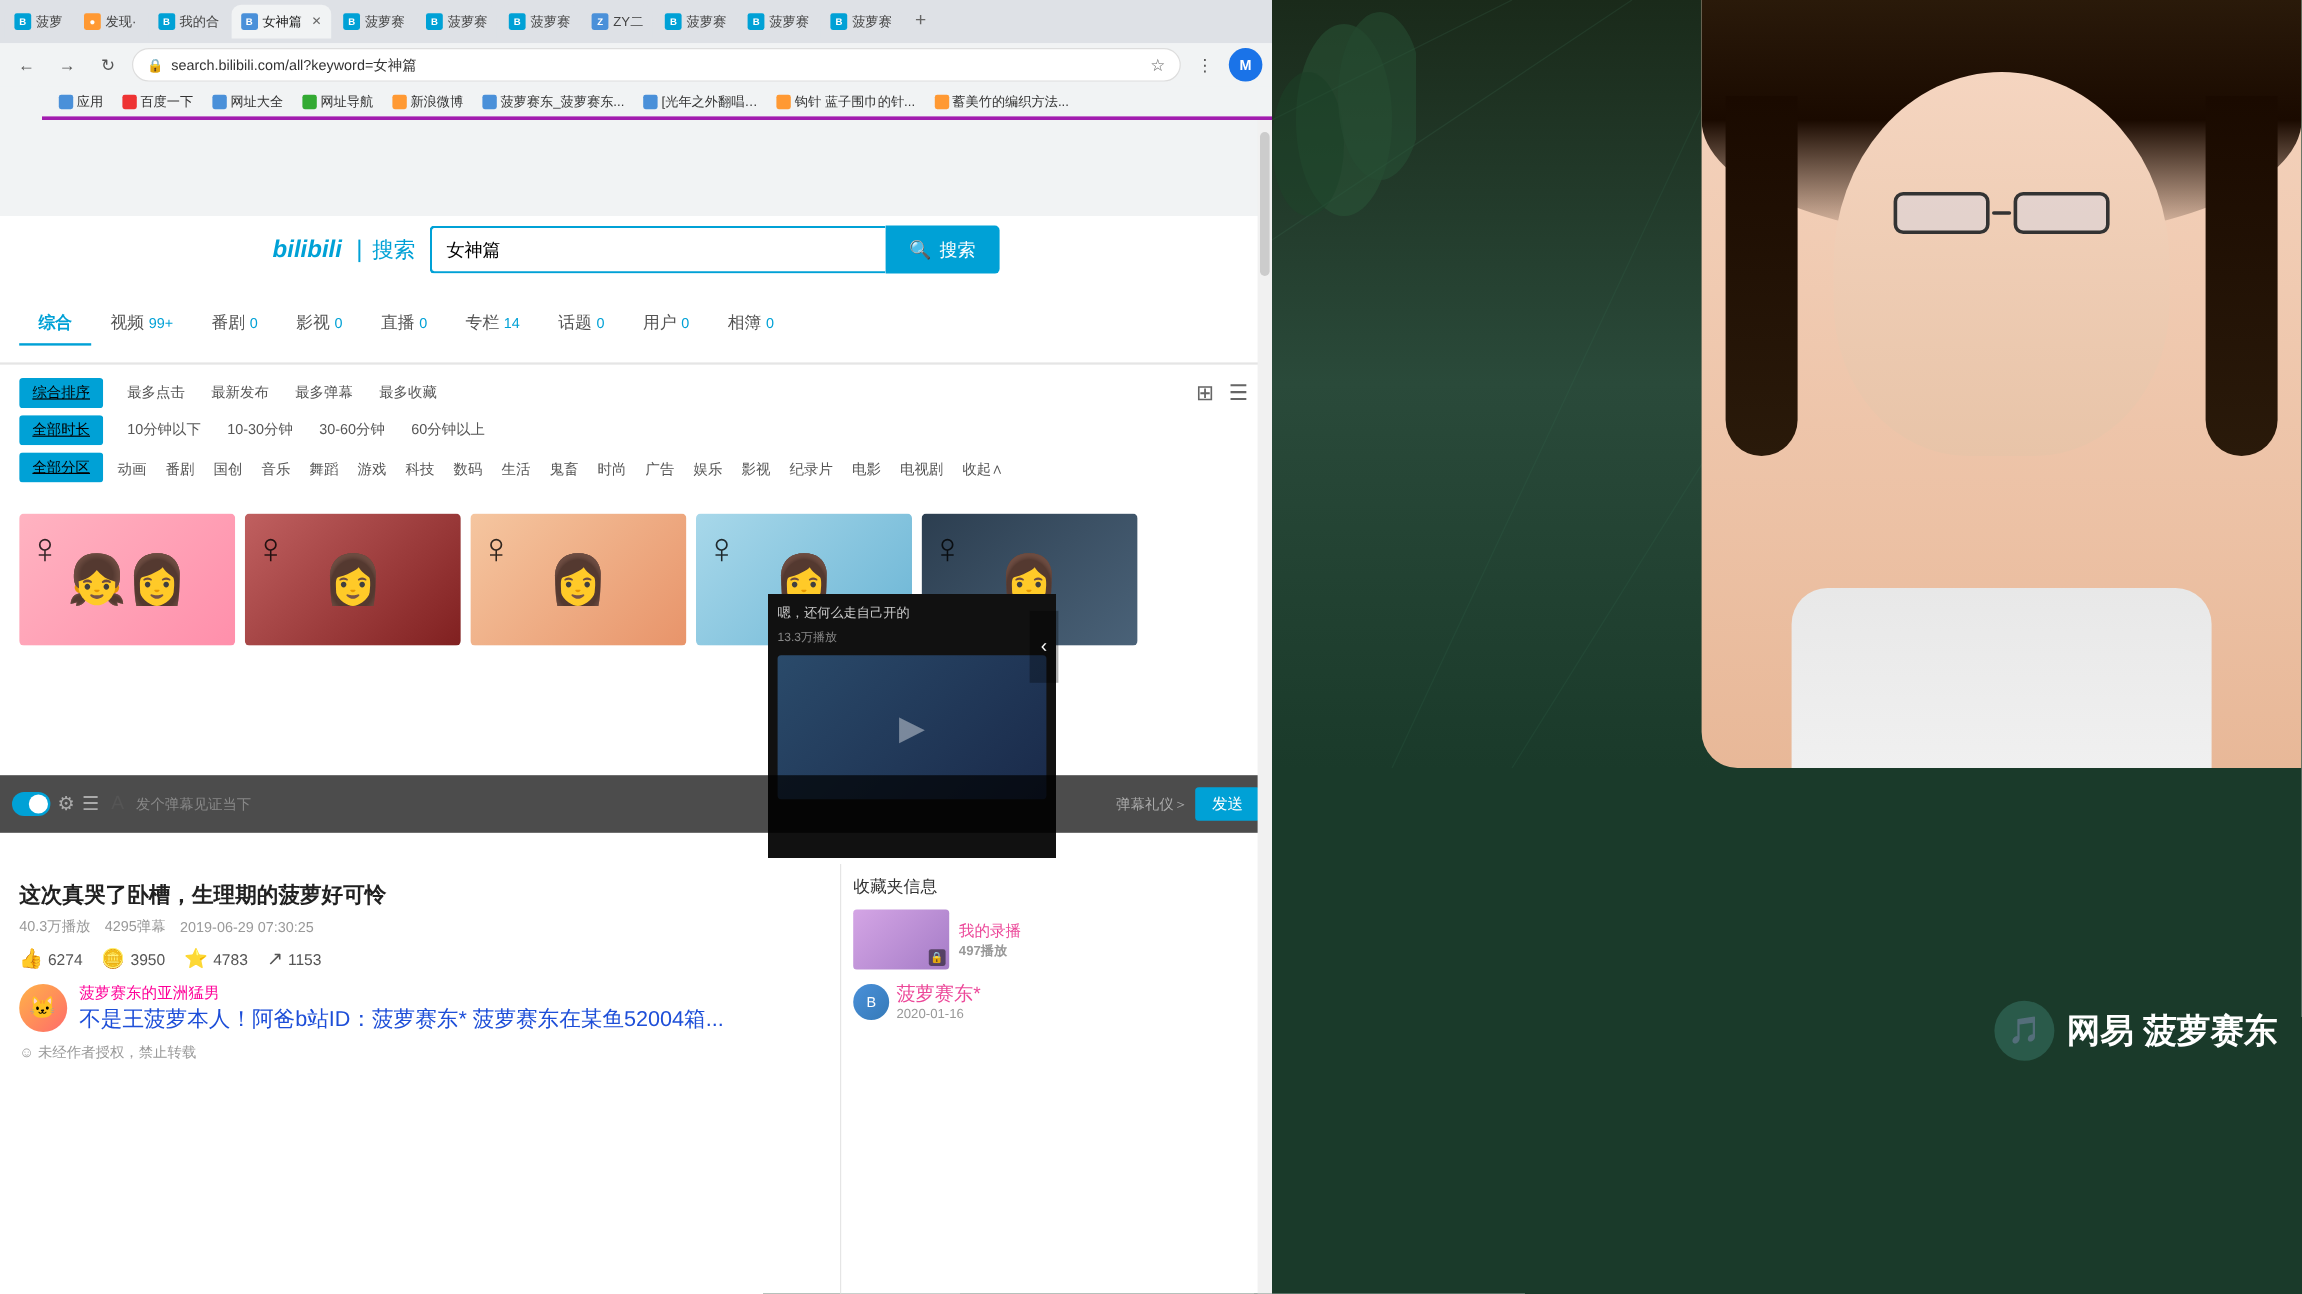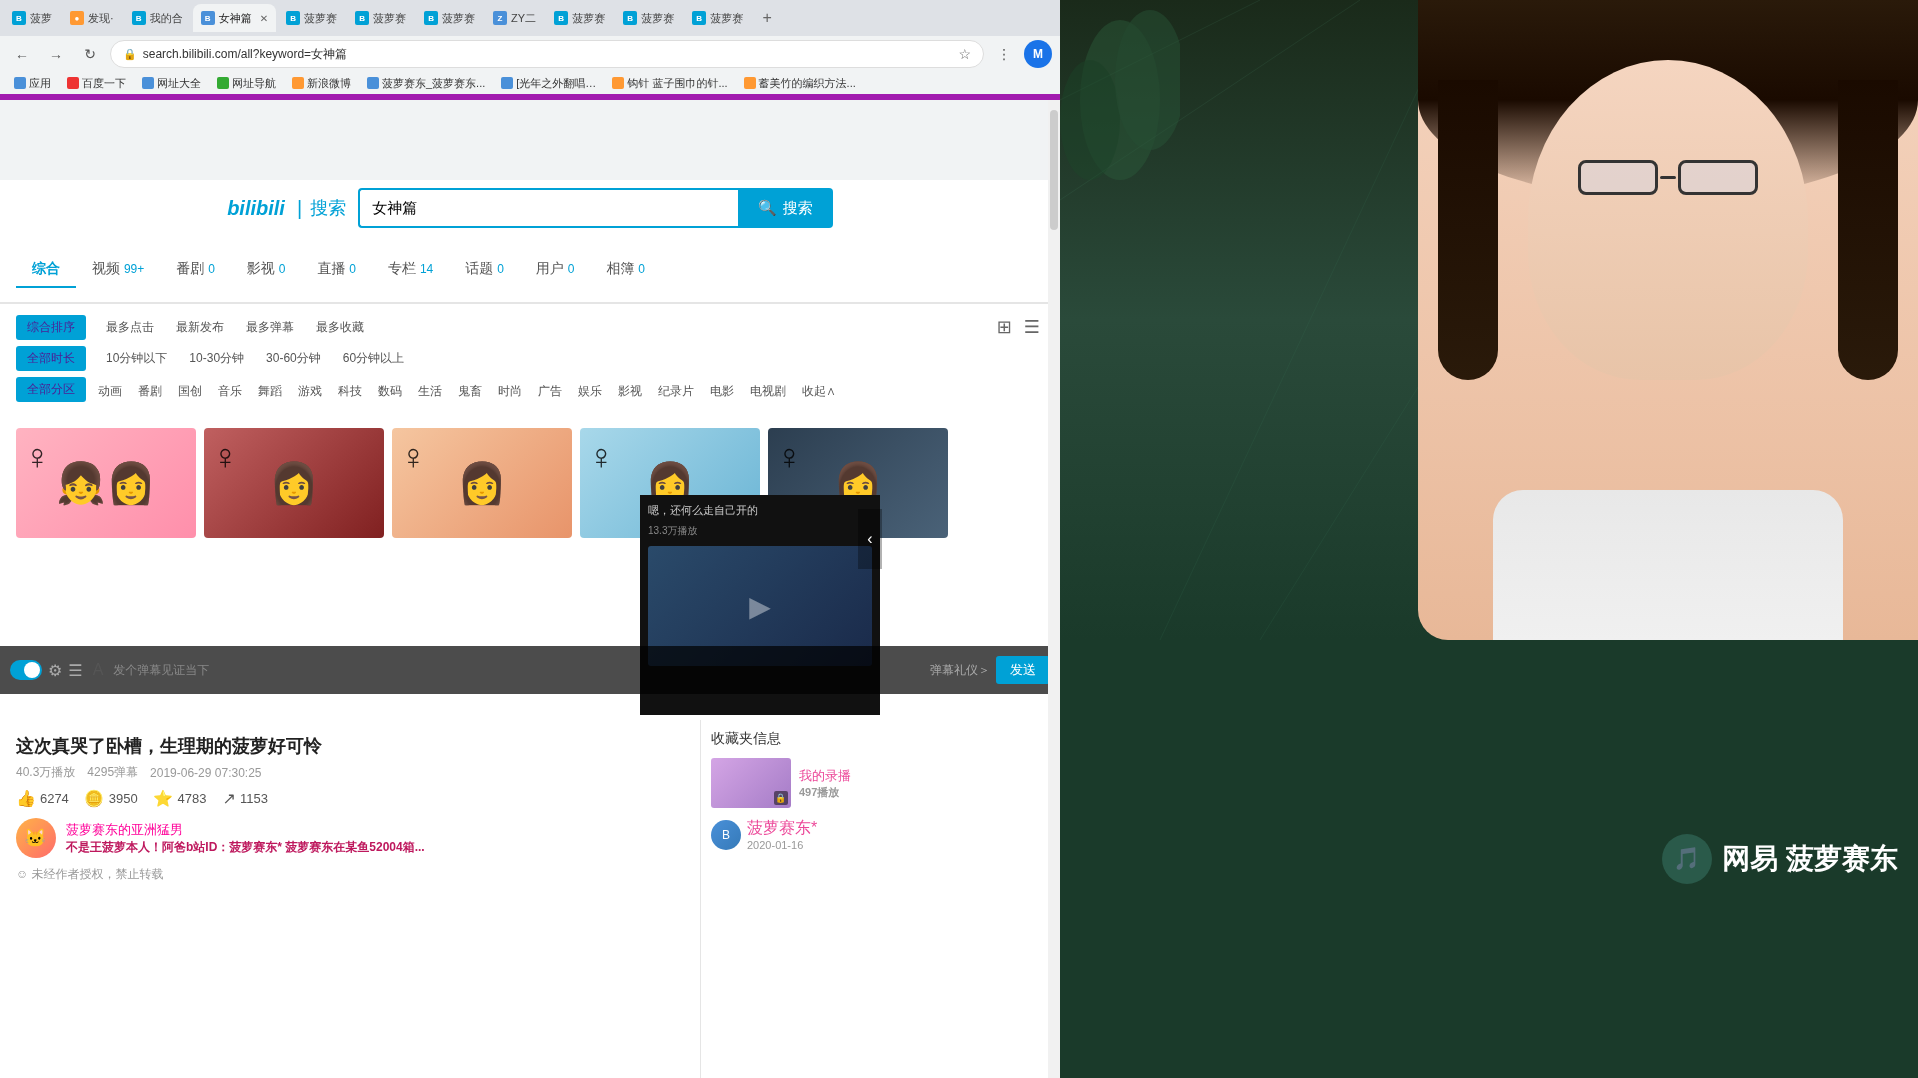--- a/index.html
+++ b/index.html
@@ -115,25 +115,26 @@
     .lock-icon { color: #555; font-size: 11px; }
     .nav-star { font-size: 14px; color: #666; margin-left: auto; }
 
     
     #bookmarks-bar {
       display: flex;
       align-items: center;
       height: 28px;
       padding: 0 8px;
       background: #f1f3f4;
-      border-bottom: 6px solid #a21caf;
+      border-bottom: 3px solid #a21caf;
       gap: 4px;
       font-size: 11px;
       color: #333;
       overflow: hidden;
+      margin-left: 35px;
     }
     .bookmark-item {
       display: flex;
       align-items: center;
       gap: 3px;
       padding: 2px 6px;
       border-radius: 3px;
       cursor: pointer;
       white-space: nowrap;
     }
@@ -318,21 +319,22 @@
       padding: 3px 10px;
       border-radius: 3px;
       font-size: 12px;
       cursor: pointer;
       border: 1px solid transparent;
       color: #555;
       background: #f5f5f5;
     }
     .filter-btn.active {
       background: #00a1d6;
-      color: #4c1d95;
+      color: #000000;
+      text-decoration: underline;
     }
     .filter-options {
       display: flex;
       gap: 10px;
       margin-left: 8px;
     }
     .filter-option {
       font-size: 12px;
       color: #555;
       cursor: pointer;
@@ -524,21 +526,21 @@
     .up-avatar {
       width: 40px; height: 40px;
       border-radius: 50%;
       background: linear-gradient(135deg, #ffb347, #ff6b6b);
       display: flex;
       align-items: center;
       justify-content: center;
       font-size: 18px;
     }
     .up-name { color: #f09; font-size: 13px; cursor: pointer; }
-    .up-desc { font-size: 12px; color: #be185d; font-weight: bold; }
+    .up-desc { font-size: 18px; color: #1d4ed8; }
     .follow-btn {
       margin-left: auto;
       padding: 4px 14px;
       border: 1px solid #ccc;
       border-radius: 3px;
       font-size: 12px;
       color: #555;
       cursor: pointer;
       background: #f5f5f5;
     }

